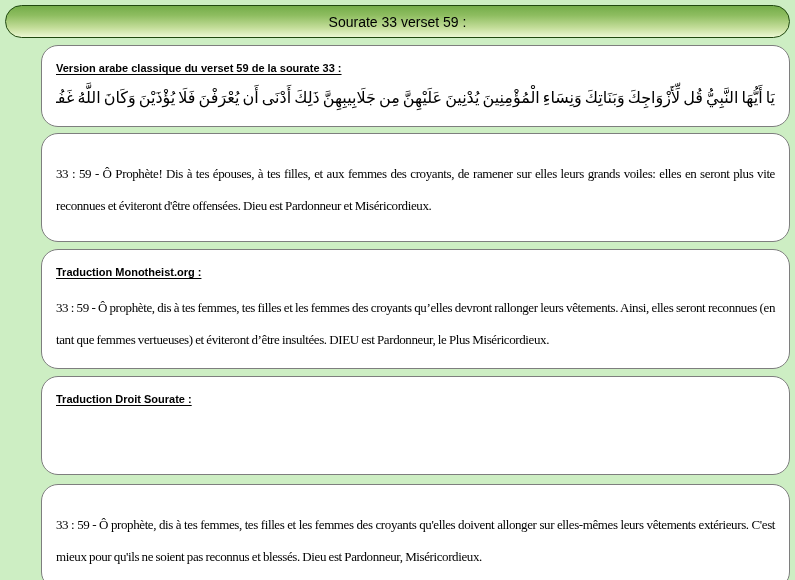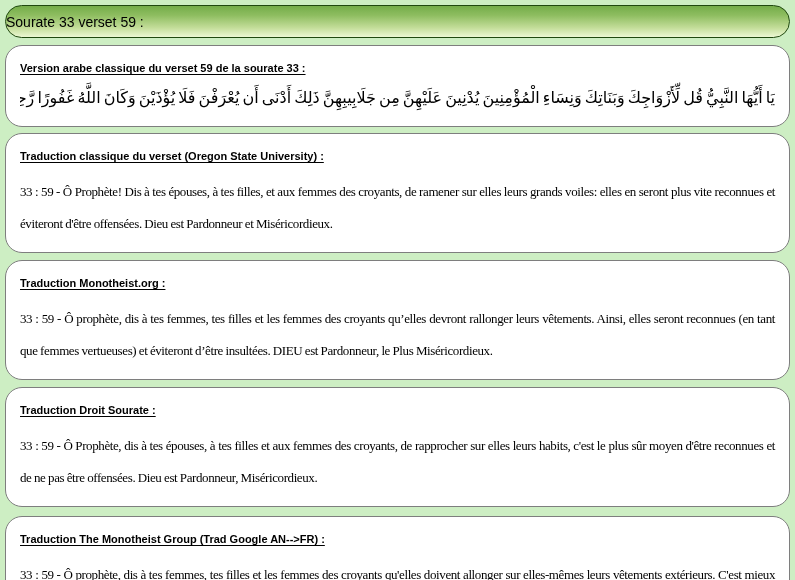--- a/index.html
+++ b/index.html
@@ -17,30 +17,32 @@
     overflow: hidden;
   }
   .header-pill {
     height: 33px;
     box-sizing: border-box;
     border: 1px solid #20490f;
     border-radius: 17px;
     background: linear-gradient(180deg, #74ad49 0%, #8ebd60 30%, #c3dd99 70%, #ecf8d3 100%);
     display: flex;
     align-items: center;
+    justify-content: center;
     font-size: 14px;
     margin-bottom: 7px;
   }
   .card {
     background: #ffffff;
     border: 1px solid #7e7e7e;
     border-radius: 17px;
     box-sizing: border-box;
     padding: 12px 14px 12px 14px;
     margin-bottom: 6px;
+    margin-left: 36px;
   }
   .card-title {
     display: inline;
     font-size: 11px;
     font-weight: bold;
     text-decoration: underline;
     text-underline-offset: 2px;
   }
   .card-body {
     font-family: "Liberation Serif", serif;
@@ -77,32 +79,29 @@
   <div class="header-pill">
     <span>Sourate 33 verset 59 :</span>
   </div>
 
   <div class="card card-1">
     <span class="card-title">Version arabe classique du verset 59 de la sourate 33 :</span>
     <div class="arabic-verse" dir="rtl" lang="ar">يَا أَيُّهَا النَّبِيُّ قُل لِّأَزْوَاجِكَ وَبَنَاتِكَ وَنِسَاءِ الْمُؤْمِنِينَ يُدْنِينَ عَلَيْهِنَّ مِن جَلَابِيبِهِنَّ ذَلِكَ أَدْنَى أَن يُعْرَفْنَ فَلَا يُؤْذَيْنَ وَكَانَ اللَّهُ غَفُورًا رَّحِيمًا</div>
   </div>
 
   <div class="card card-2">
-    <span class="card-title">Traduction classique du verset (Oregon State University) :</span>
     <div class="card-body">33 : 59 - Ô Prophète! Dis à tes épouses, à tes filles, et aux femmes des croyants, de ramener sur elles leurs grands voiles: elles en seront plus vite reconnues et éviteront d'être offensées. Dieu est Pardonneur et Miséricordieux.</div>
   </div>
 
   <div class="card card-3">
     <span class="card-title">Traduction Monotheist.org :</span>
     <div class="card-body">33 : 59 - Ô prophète, dis à tes femmes, tes filles et les femmes des croyants qu’elles devront rallonger leurs vêtements. Ainsi, elles seront reconnues (en tant que femmes vertueuses) et éviteront d’être insultées. DIEU est Pardonneur, le Plus Miséricordieux.</div>
   </div>
 
   <div class="card card-4">
     <span class="card-title">Traduction Droit Sourate :</span>
-    <div class="card-body">33 : 59 - Ô Prophète, dis à tes épouses, à tes filles et aux femmes des croyants, de rapprocher sur elles leurs habits, c'est le plus sûr moyen d'être reconnues et de ne pas être offensées. Dieu est Pardonneur, Miséricordieux.</div>
   </div>
 
   <div class="card card-5">
-    <span class="card-title">Traduction The Monotheist Group (Trad Google AN--&gt;FR) :</span>
     <div class="card-body">33 : 59 - Ô prophète, dis à tes femmes, tes filles et les femmes des croyants qu'elles doivent allonger sur elles-mêmes leurs vêtements extérieurs. C'est mieux pour qu'ils ne soient pas reconnus et blessés. Dieu est Pardonneur, Miséricordieux.</div>
   </div>
 
 </div>
 
 </body></html>

